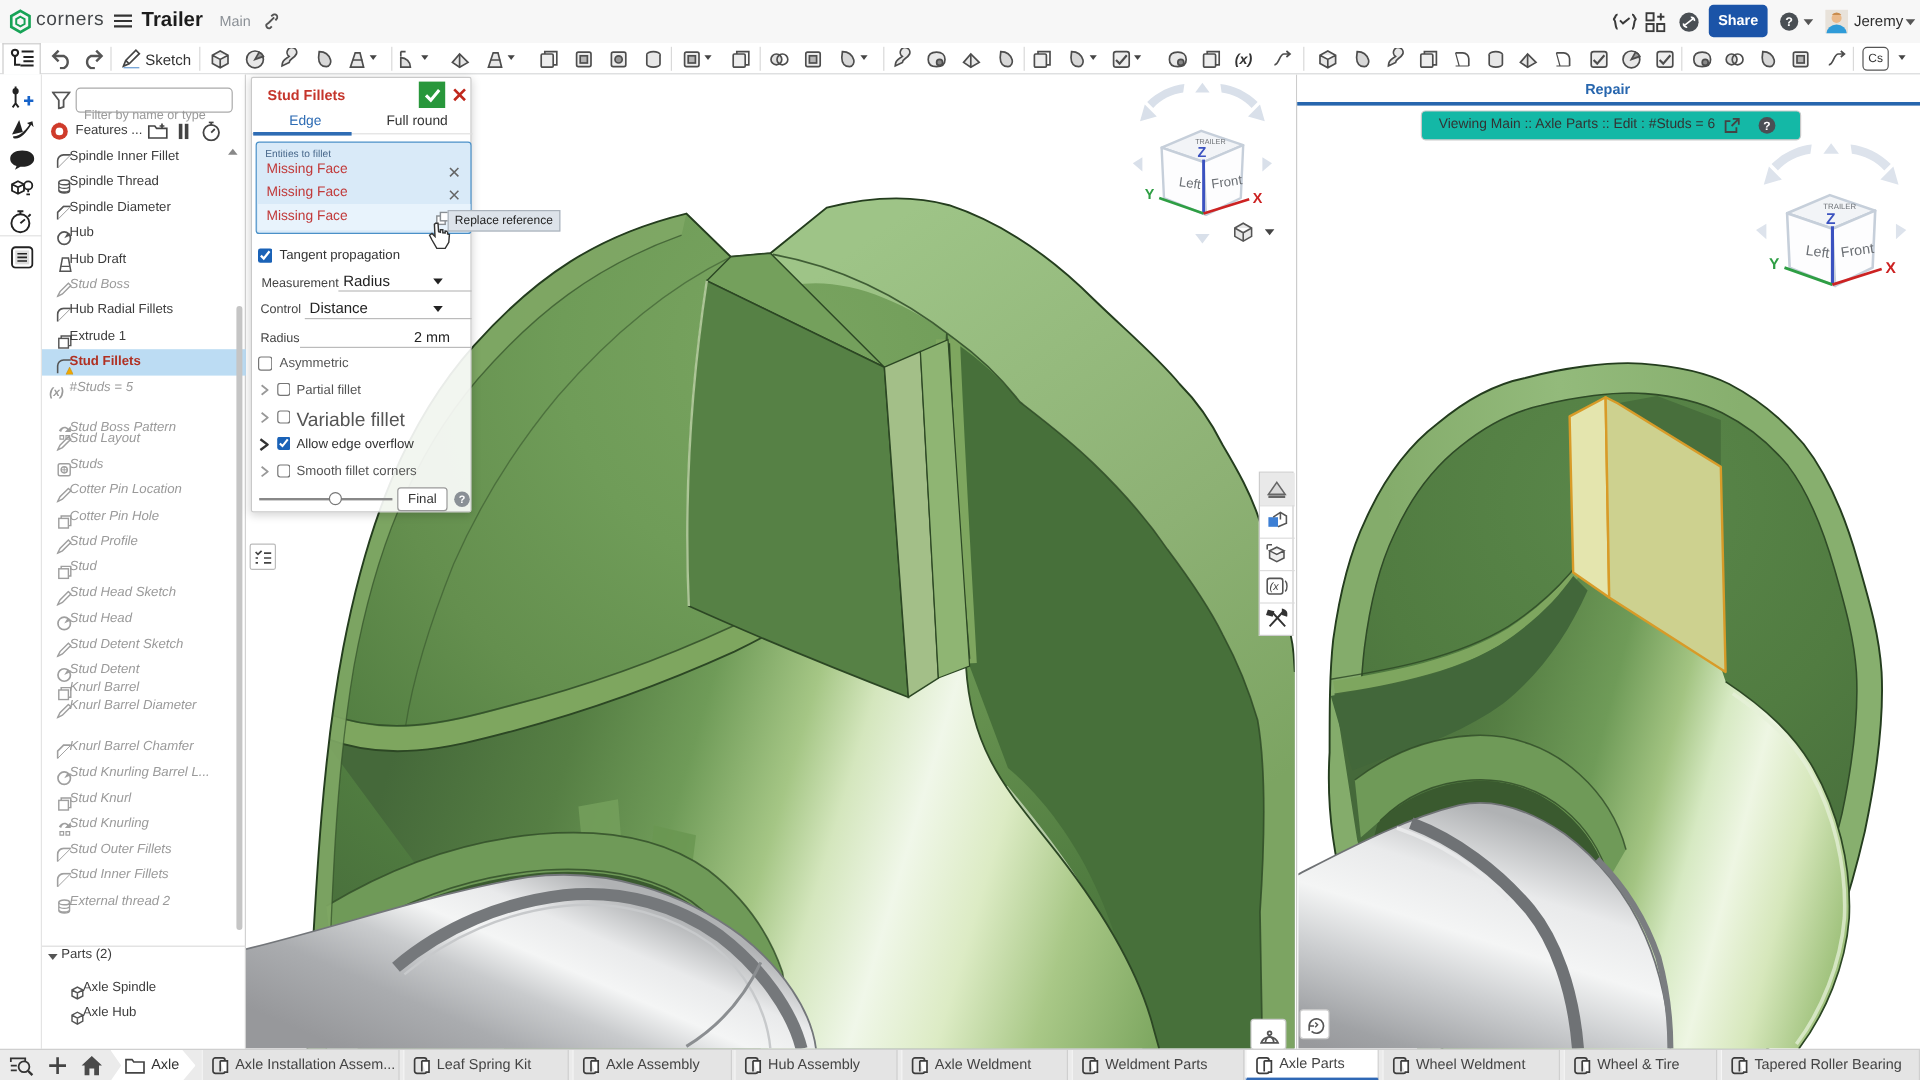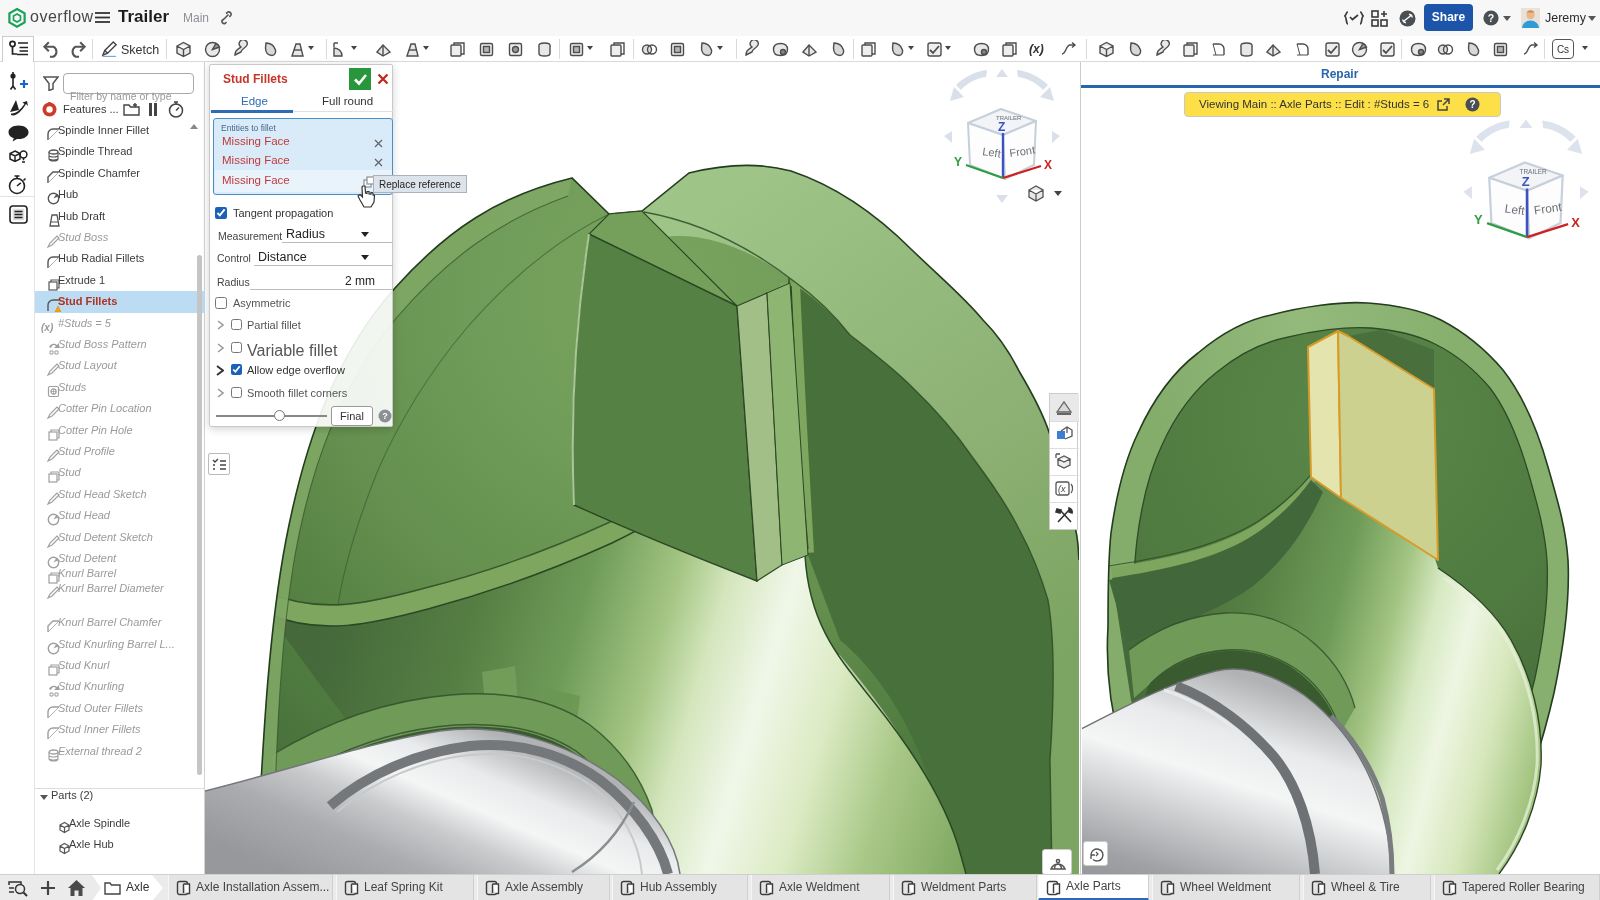--- a/index.html
+++ b/index.html
@@ -297,21 +297,21 @@
       <path d="M1080,729 C1125,706 1170,682 1215,671 C1245,664 1275,676 1303,695 C1330,715 1355,745 1370,780 C1383,810 1390,845 1391,874" fill="none" stroke="#6f7275" stroke-width="1.5"></path>
       <path d="M1175,686 C1212,700 1247,726 1274,758 C1295,784 1310,824 1314,874" fill="none" stroke="#6f7275" stroke-width="10"></path>
       <path d="M1163,690 C1198,702 1230,722 1256,750" fill="none" stroke="#e8e9ea" stroke-width="3"></path>
       <path d="M1330,716 C1352,738 1370,766 1381,798 C1388,824 1391,852 1391,874" fill="none" stroke="#7a7d80" stroke-width="5"></path>
     </g>
   </svg>
 
   <div class="abs" style="left:0;top:0;width:520px;height:24px;background:#fff"></div>
   <span class="abs" style="left:240px;top:5px;font-size:12px;font-weight:bold;color:#2766ae">Repair</span>
   <div class="abs" style="left:0;top:23px;width:520px;height:2.5px;background:#2766ae"></div>
-  <div class="abs" style="left:103px;top:30px;width:317px;height:25px;background:#fde047;border:1px solid #c9c9c9;border-radius:4px">
+  <div class="abs" style="left:103px;top:30px;width:317px;height:25px;background:#14b8a6;border:1px solid #c9c9c9;border-radius:4px">
     <span class="abs" style="left:14px;top:5px;font-size:11.5px;color:#333">Viewing Main :: Axle Parts :: Edit : #Studs = 6</span>
     <svg class="abs" style="left:251px;top:5px" width="14" height="14" viewBox="0 0 14 14">
           <g stroke="#444" stroke-width="1.5" fill="none">
             <path d="M6 3 H2 V12 H11 V8"></path>
             <path d="M8 1 H13 V6 M13 1 L7 7"></path>
           </g>
         </svg>
     <svg class="abs" style="left:280px;top:4px" width="15" height="15" viewBox="0 0 15 15">
           <circle cx="7.5" cy="7.5" r="7" fill="#4a4f54"></circle>
           <text x="7.5" y="11" font-size="10" font-weight="bold" fill="#fff" text-anchor="middle" font-family="Liberation Sans">?</text>
@@ -349,21 +349,21 @@
             <path d="M8 6 l2 2 -2 2" stroke-width="1.2"></path>
           </g>
         </svg>
   </div>
   </div>
   <div id="topbar">
     <svg class="abs" style="left:6px;top:7px" width="22" height="22" viewBox="0 0 24 24">
       <path d="M12 2.2 L20.3 7 V16.8 L12 21.6 L3.7 16.8 V7 Z" fill="none" stroke="#17a356" stroke-width="2.4"></path>
       <path d="M12 7.6 L15.8 9.8 V14.2 L12 16.4 L8.2 14.2 V9.8 Z" fill="none" stroke="#17a356" stroke-width="1.8"></path>
     </svg>
-    <span class="abs" style="left:30px;top:8px;font-size:16px;color:#44474a;letter-spacing:0.5px">overflow</span>
+    <span class="abs" style="left:30px;top:8px;font-size:16px;color:#44474a;letter-spacing:0.5px">corners</span>
     <svg class="abs" style="left:95px;top:11px" width="15" height="13">
         <g stroke="#333" stroke-width="1.8">
           <line x1="0" y1="2" x2="15" y2="2"></line>
           <line x1="0" y1="6.5" x2="15" y2="6.5"></line>
           <line x1="0" y1="11" x2="15" y2="11"></line>
         </g>
       </svg>
     <span class="abs" style="left:118px;top:7px;font-size:17px;font-weight:bold;color:#1c1c1c">Trailer</span>
     <span class="abs" style="left:183px;top:11px;font-size:12px;color:#8b9096">Main</span>
     <svg class="abs" style="left:218px;top:11px" width="14" height="14" viewBox="0 0 14 14">
@@ -782,21 +782,21 @@
           </span>
           <span class="lbl">Spindle Thread</span>
         </div>
         <div class="frow" style="top:100.8px">
           <span class="ic" style="position:absolute;left:6px;top:4px">
             <svg width="13" height="13" viewBox="0 0 13 13">
               <path d="M1 12 V6 L6 1 H12" fill="none" stroke="#555" stroke-width="1.4"></path>
               <path d="M1 12 L12 1" stroke="#999" stroke-width="0.8"></path>
             </svg>
           </span>
-          <span class="lbl">Spindle Chamfer</span>
+          <span class="lbl">Spindle Diameter</span>
         </div>
         <div class="frow" style="top:122.19999999999999px">
           <span class="ic" style="position:absolute;left:6px;top:4px">
             <svg width="13" height="13" viewBox="0 0 13 13">
               <circle cx="6.5" cy="6.5" r="5.2" fill="none" stroke="#555" stroke-width="1.4"></circle>
               <path d="M6.5 6.5 L12 4 A5.5 5.5 0 0 0 9.5 1.8 Z" fill="#555"></path>
             </svg>
           </span>
           <span class="lbl">Hub</span>
         </div>
@@ -841,21 +841,21 @@
               <path d="M1 12 V6 A5 5 0 0 1 6 1 H12" fill="none" stroke="#555" stroke-width="1.4"></path>
               <path d="M8 13 L11 7 L14 13 Z" fill="#f0a800" stroke="#c88a00" stroke-width="0.5"></path>
             </svg>
           </span>
           <span class="lbl"><b style="color:#b03022">Stud Fillets</b></span>
         </div>
         <div class="frow gray" style="top:250.6px">
           <span class="ic" style="position:absolute;left:6px;top:4px"><span style="font-size:10px;font-style:italic;color:#9a9a9a;font-weight:bold">(x)</span></span>
           <span class="lbl">#Studs = 5</span>
         </div>
-        <div class="frow gray" style="top:272px">
+        <div class="frow gray" style="top:284px">
           <span class="ic" style="position:absolute;left:6px;top:4px">
             <svg width="13" height="13" viewBox="0 0 13 13">
               <path d="M2 5 C4 1 8 1 10 3 L12 1 L12 6 L7 6 L9 4 C7 2 5 3 4 6 Z" fill="#888"></path>
               <path d="M3 9 h3 v3 h-3 Z M8 9 h3 v3 h-3 Z" fill="none" stroke="#888" stroke-width="1"></path>
             </svg>
           </span>
           <span class="lbl">Stud Boss Pattern</span>
         </div>
         <div class="frow gray" style="top:293.4px">
           <span class="ic" style="position:absolute;left:6px;top:4px">

